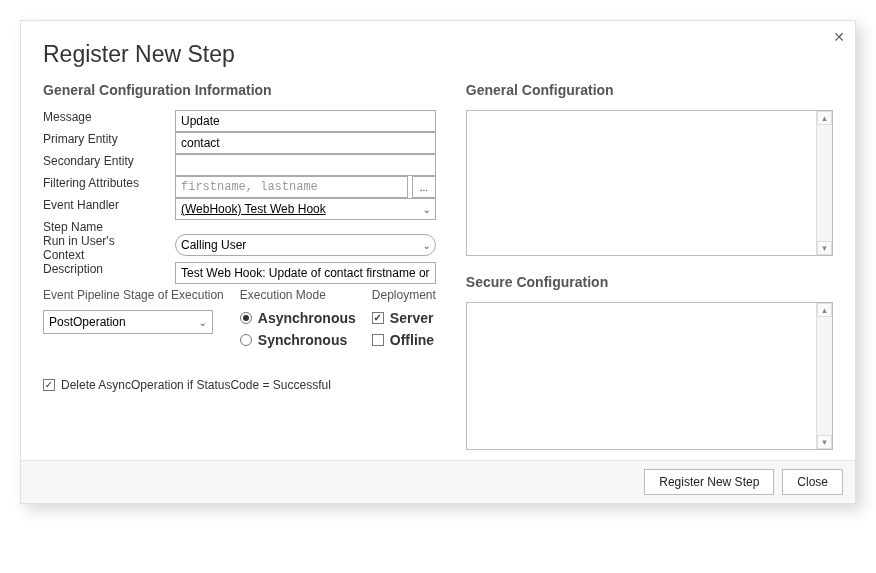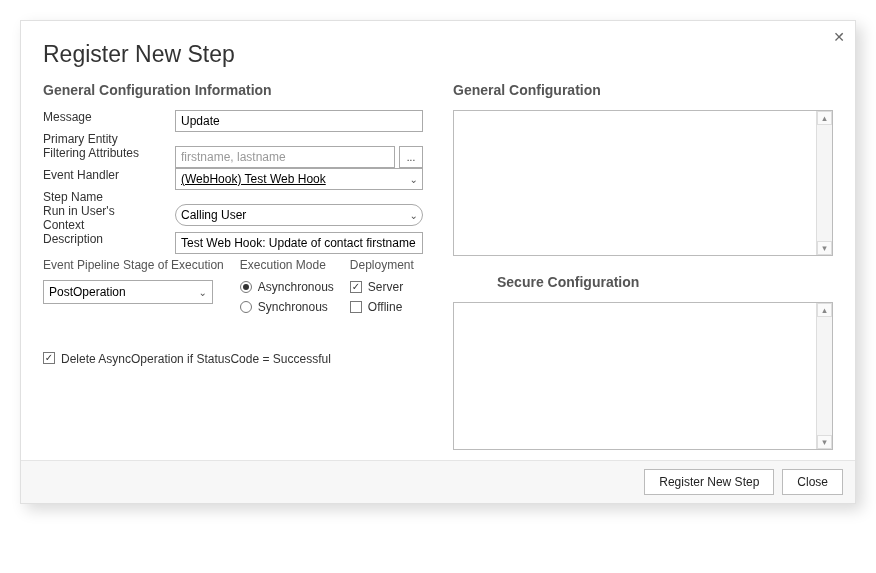--- a/index.html
+++ b/index.html
@@ -29,21 +29,21 @@
   }
   .cols { display: flex; gap: 30px; }
   .col-left { flex: 1 1 50%; }
   .col-right { flex: 1 1 50%; }
   .section-head {
     font-size: 14px;
     font-weight: 700;
     color: #555;
     margin: 0 0 12px 0;
   }
-  .section-head.spaced { margin-top: 18px; margin-left: 44px; }
+  .section-head.spaced { margin-top: 18px; }
   .row {
     display: flex;
     align-items: flex-start;
     margin-bottom: 0;
   }
   .row label.fld {
     width: 108px;
     font-size: 12px;
     color: #333;
   }
@@ -65,34 +65,35 @@
   .select-wrap .textbox { padding-right: 18px; }
   .select-caret {
     position: absolute;
     right: 5px; top: 50%;
     transform: translateY(-50%);
     font-size: 10px;
     color: #555;
     pointer-events: none;
   }
   .filter-row { display:flex; gap:4px; width:100%; }
-  .filter-row .textbox { flex:1; }
+  .filter-row .textbox { flex:1;font-family:Liberation Mono, monospace; }
   .ellipsis-btn {
     width: 24px; height: 22px;
     border: 1px solid #aaa;
     background: #fff;
     font-size: 10px;
     color: #333;
     display:flex; align-items:center; justify-content:center;
     cursor:pointer;
   }
   .sub-cols {
     display:flex;
     gap: 16px;
     margin-top: 4px;
+    justify-content: flex-end;
   }
   .sub-col { flex: 0 0 auto; }
   .sub-col .sub-head {
     font-size: 12px;
     color: #555;
     margin-bottom: 8px;
     white-space: nowrap;
   }
   .stage-select {
     width: 170px;
@@ -102,23 +103,24 @@
     padding: 0 5px;
     position: relative;
     display:flex; align-items:center;
     background:#fff;
   }
   .stage-select .caret {
     position:absolute; right:5px; font-size:10px; color:#555;
   }
   .radio-line, .check-line {
     display:flex; align-items:center;
-    font-size:12px; color:#333;
+    font-size:14px; color:#333;
     margin-bottom:6px;
     gap:6px;
+    font-weight:bold;
   }
   .radio, .check {
     width:12px; height:12px;
     border:1px solid #777;
     background:#fff;
     display:inline-flex;
     align-items:center; justify-content:center;
     border-radius:0;
   }
   .radio { border-radius:50%; }
@@ -143,23 +145,23 @@
   }
   .cfg-box .arrow {
     position:absolute; left:0; width:100%; height:14px;
     display:flex; align-items:center; justify-content:center;
     font-size:9px; color:#888;
     border:1px solid #ddd; background:#fafafa;
   }
   .cfg-box .arrow.up { top:0; }
   .cfg-box .arrow.down { bottom:0; }
   .delete-async {
-    display:flex; gap:6px;
+    display:flex; align-items:center; gap:6px;
     font-size:12px; color:#333;
-    margin-top: 32px;
+    margin-top: 24px;
   }
   .footer {
     border-top:1px solid #e5e5e5;
     background:#f7f7f7;
     padding:8px 12px;
     display:flex; justify-content:flex-end; gap:8px;
   }
   .btn {
     border:1px solid #bbb;
     background:#fff;
@@ -181,20 +183,25 @@
 
       <div class="col-left">
         <div class="section-head">General Configuration Information</div>
 
         <div class="row">
           <label class="fld">Message</label>
           <div class="ctl"><input type="text" value="Update" style=""></div>
         </div>
         <div class="row">
           <label class="fld">Primary Entity</label>
+          <div class="ctl"><input type="text" value="contact" style=""></div>
+        </div>
+        <div class="row">
+          <label class="fld">Secondary Entity</label>
+          <div class="ctl"><input type="text" value="" style=""></div>
         </div>
         <div class="row">
           <label class="fld">Filtering Attributes</label>
           <div class="ctl filter-row">
             <input type="text" class="textbox" placeholder="firstname, lastname" style="">
             <div class="ellipsis-btn">...</div>
           </div>
         </div>
         <div class="row">
           <label class="fld">Event Handler</label>

